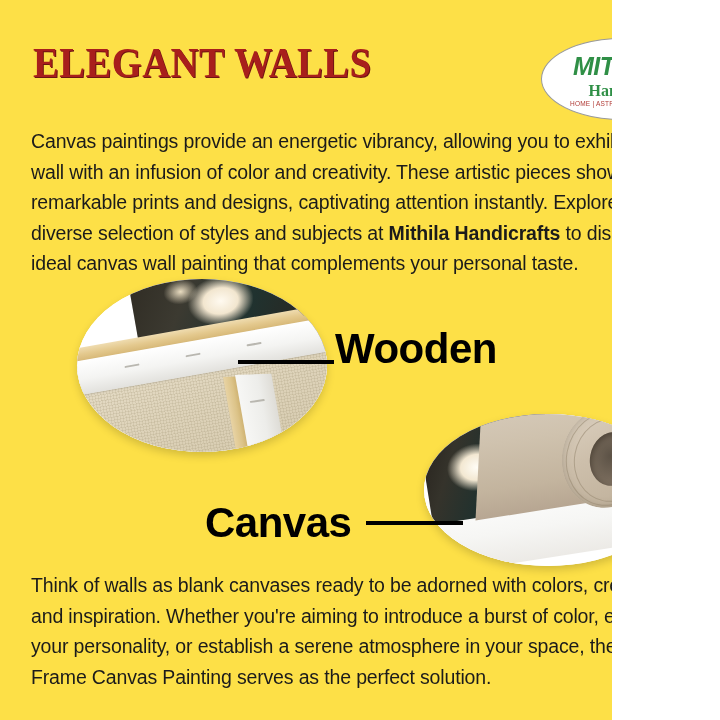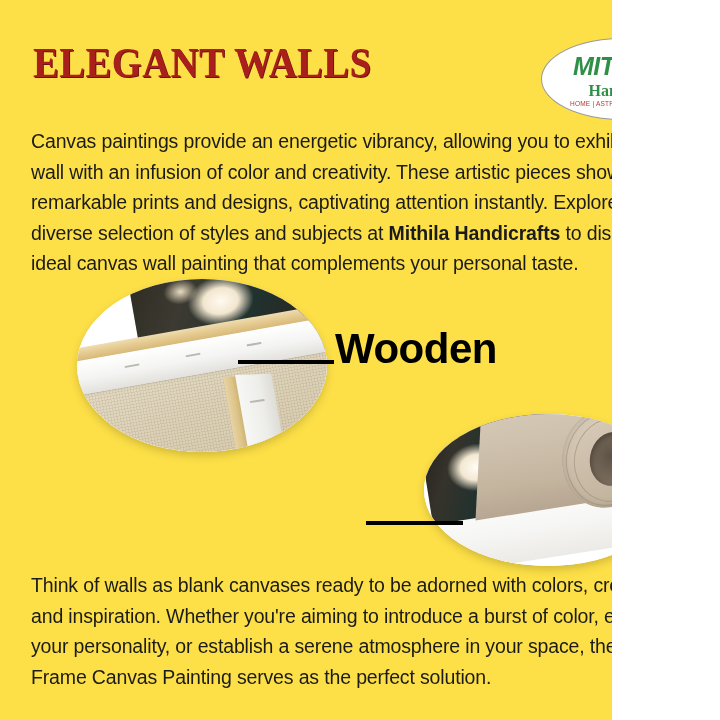--- a/index.html
+++ b/index.html
@@ -425,16 +425,17 @@
       <div class="roll-hole"></div>
       <div class="roll-ridge" style="left:142px; top:-2px; width:80px; height:92px; transform:rotate(10deg);"></div>
       <div class="roll-ridge" style="left:150px; top:4px; width:72px; height:82px; transform:rotate(10deg);"></div>
     </div>
   </div>
 
   <div class="leader" id="leader-frame"></div>
   <div class="callout-label" id="label-wooden-frame"><span>Wooden</span><br></div>
 
   <div class="leader" id="leader-canvas"></div>
+  <div class="callout-label" id="label-canvas">Canvas</div>
 
   <div class="para" id="para-bottom">Think of walls as blank canvases ready to be adorned with colors, creativity, and inspiration. Whether you're aiming to introduce a burst of color, express your personality, or establish a serene atmosphere in your space, the Wooden Frame Canvas Painting serves as the perfect solution.</div>
 
 </div>
 
 </body></html>

